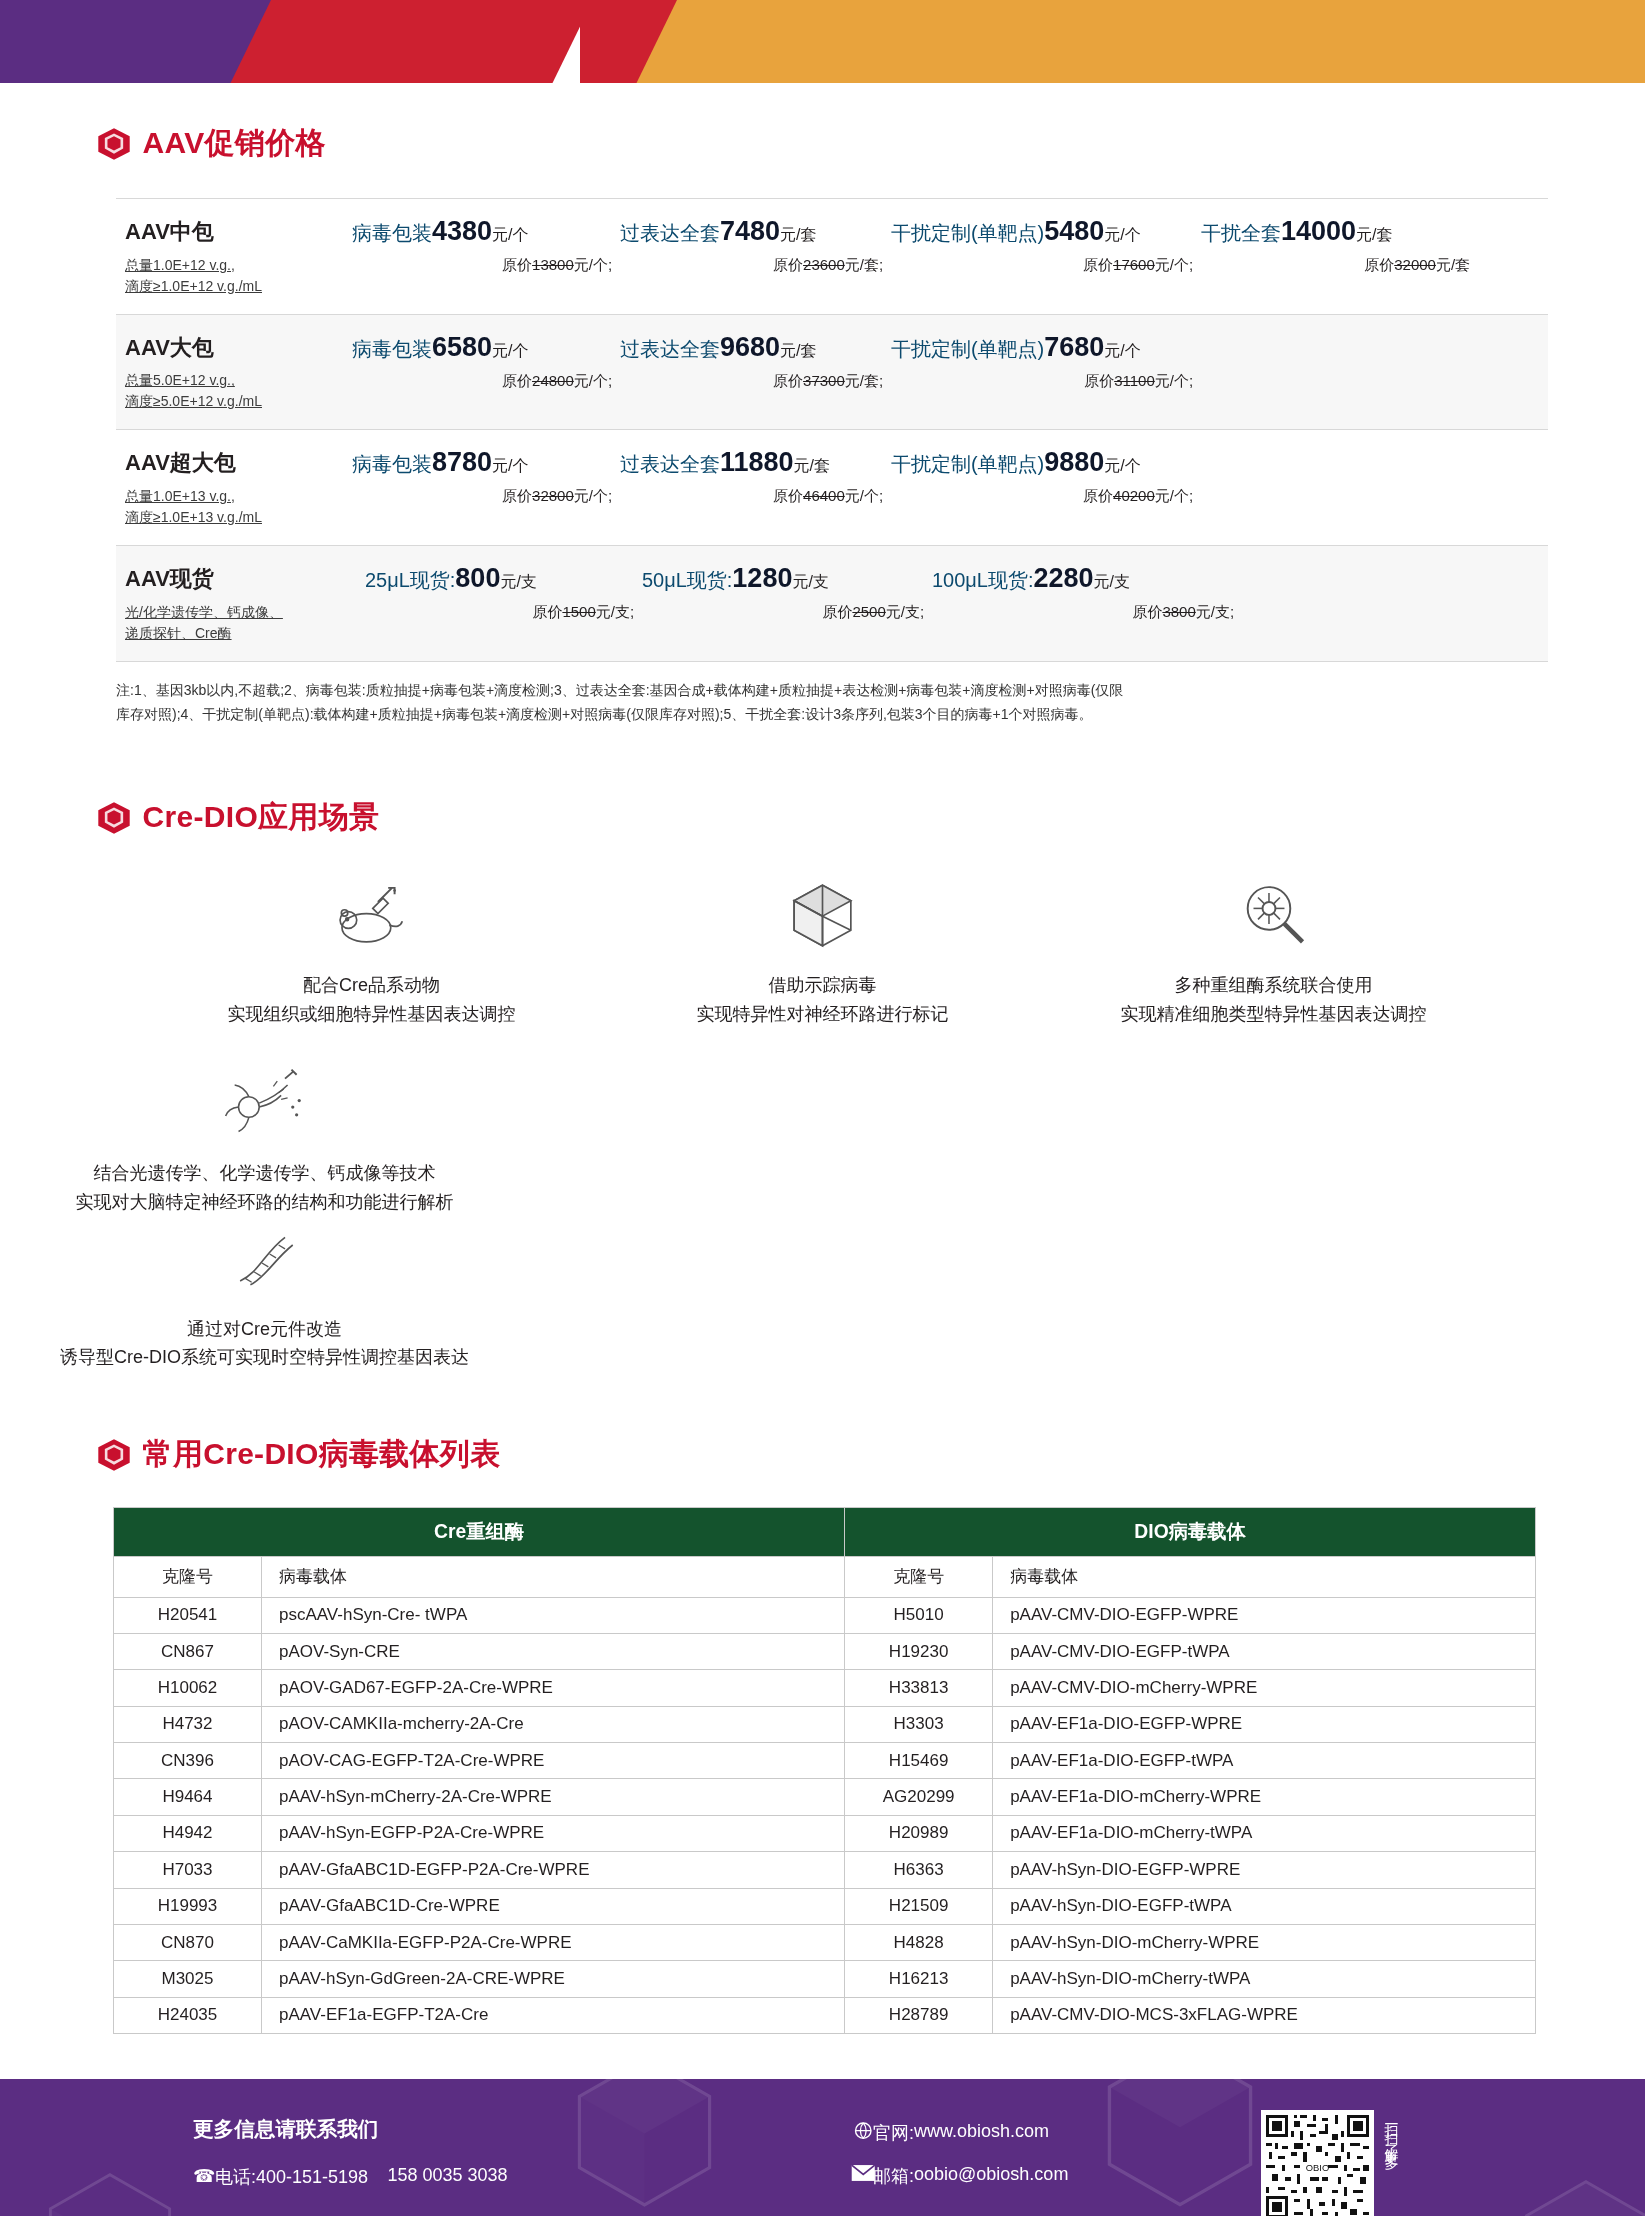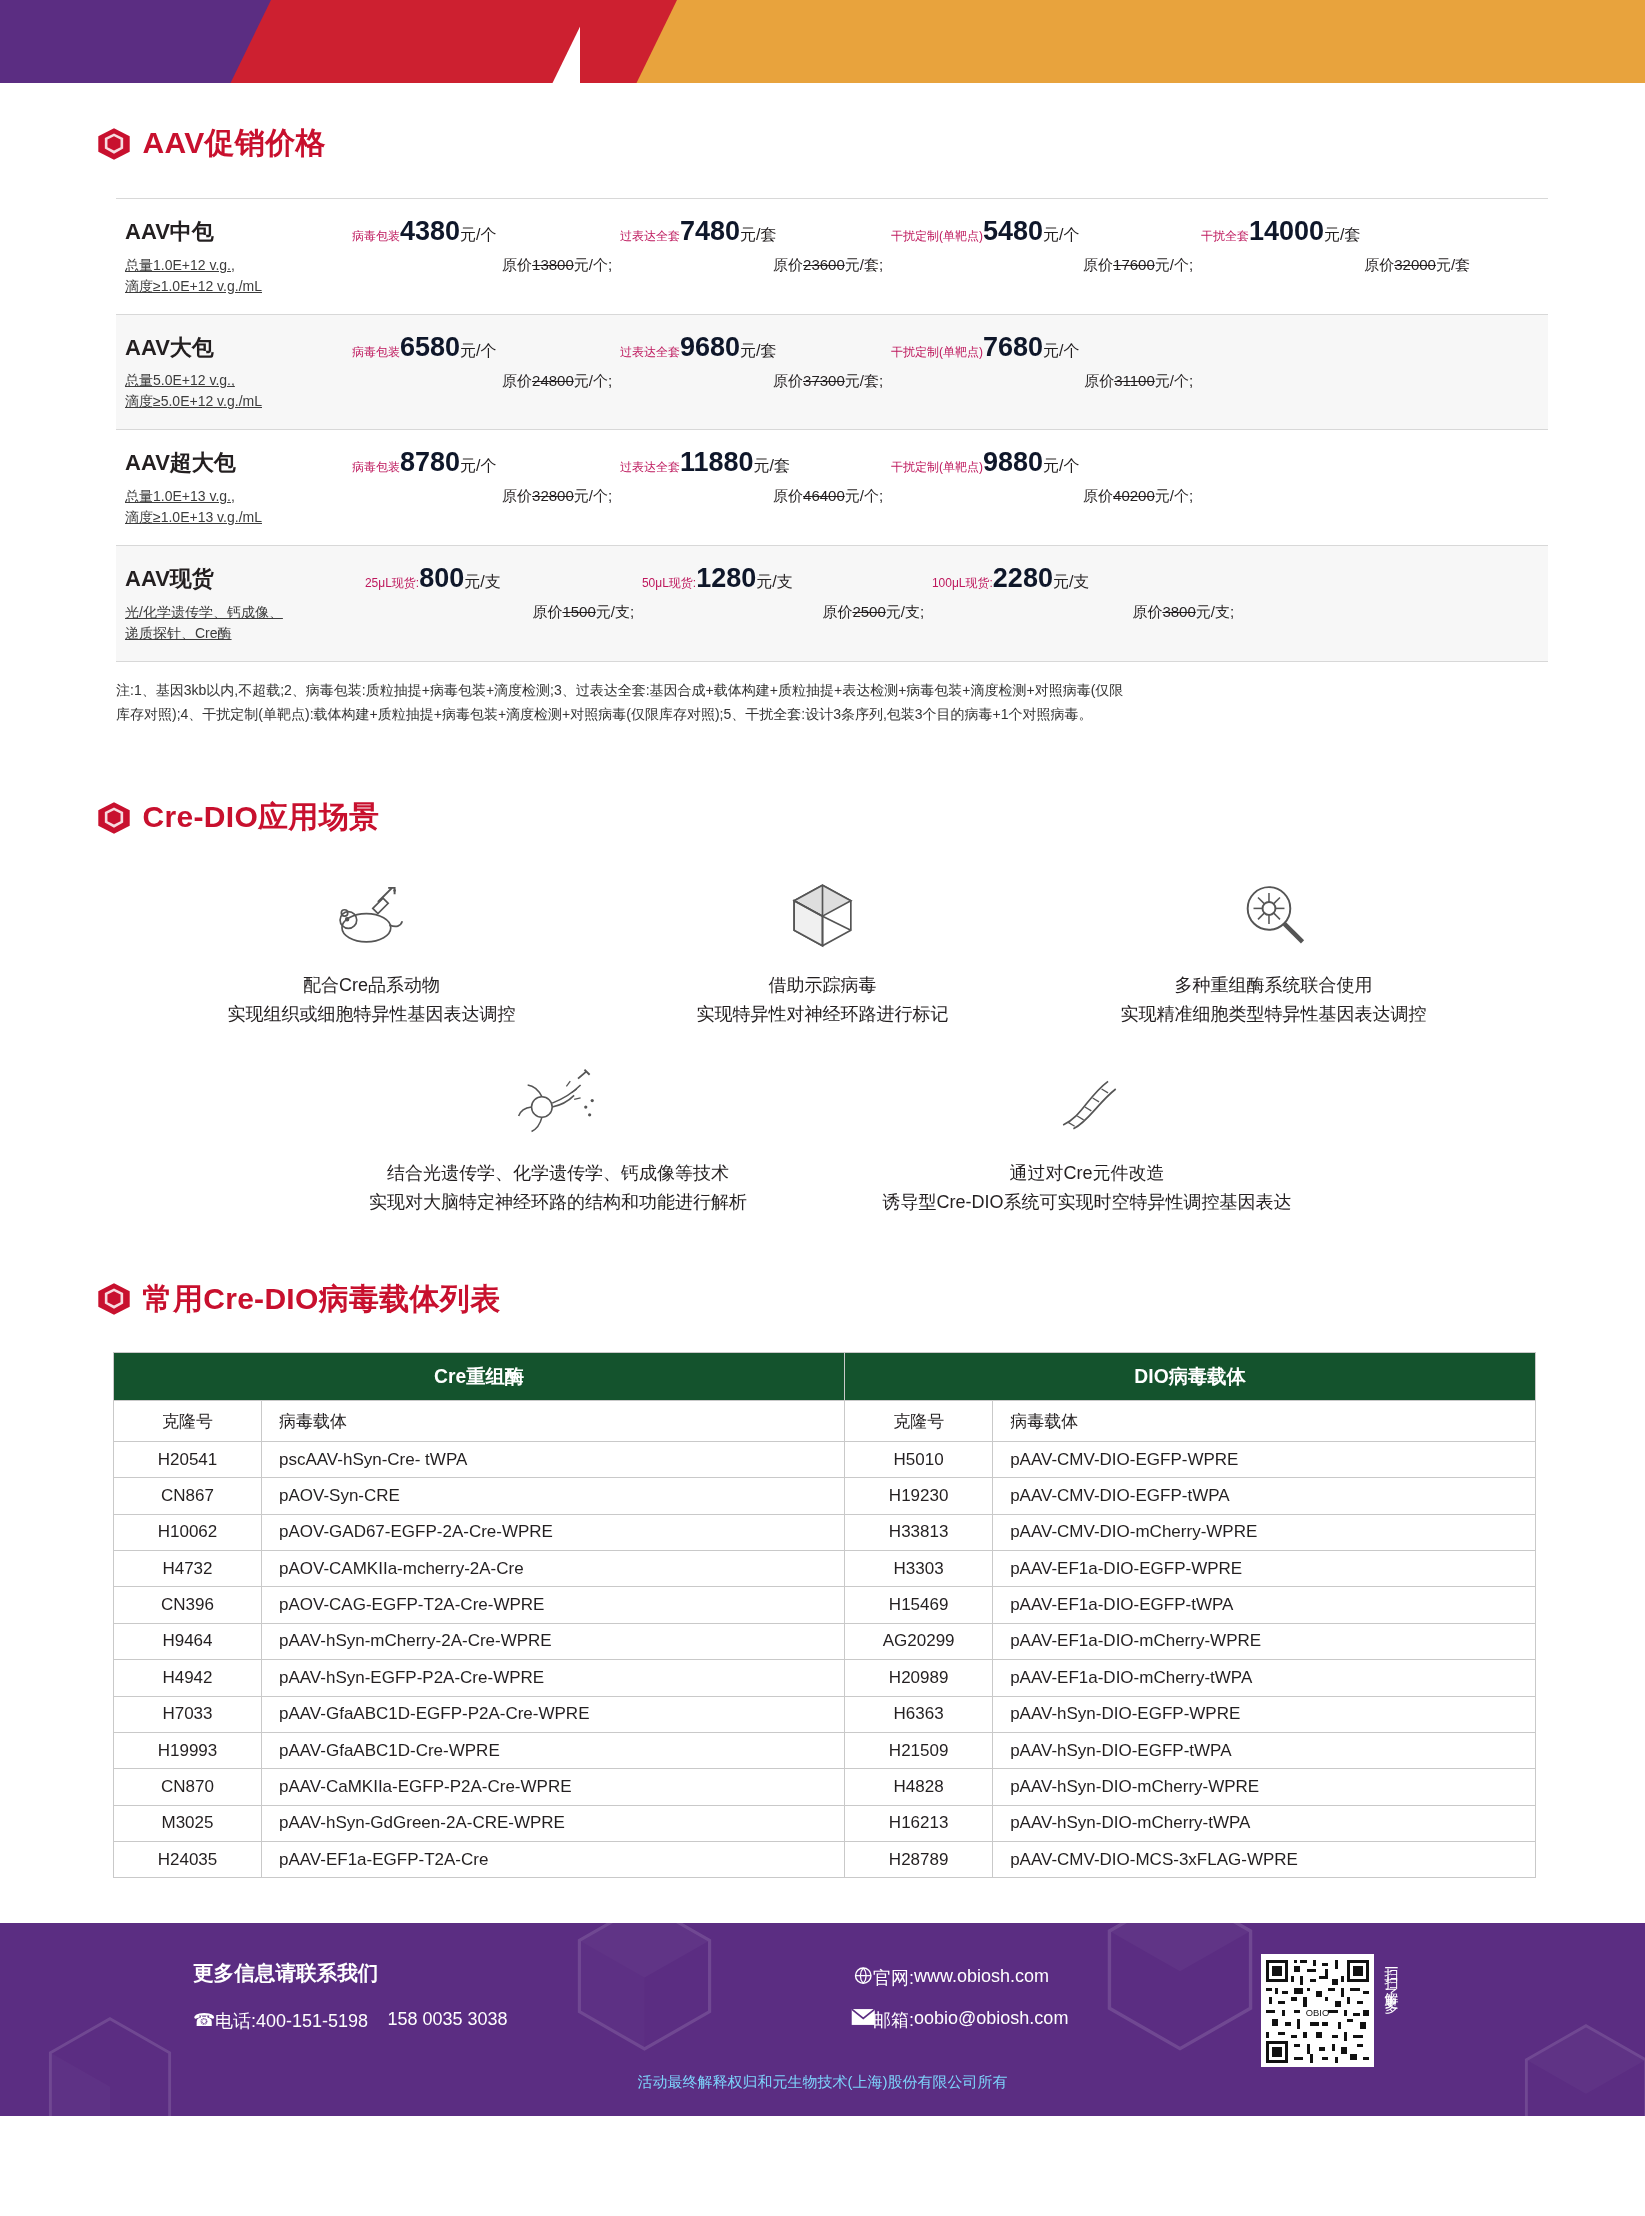--- a/index.html
+++ b/index.html
@@ -35,21 +35,21 @@
   
   .price-wrap { margin: 34px 97px 0 116px; border-top:1.3px solid #d8d8d8; }
   .price-row { display:flex; border-bottom:1.3px solid #d8d8d8; }
   .price-row.alt { background:#f7f7f7; }
   .price-left { width: 232px; flex:0 0 232px; padding: 18px 6.4px 17px 9px; }
   .price-left .nm { font-size:22px; font-weight:bold; color:#231f20; margin-bottom:7.7px; }
   .price-left .sub { font-size:14px; color:#3c3c3c; line-height:1.5;text-decoration:underline; }
   .price-right { flex:1; padding: 17px 0 14px 0; }
   .pr-line { display:flex; }
   .pr-cell { padding: 0 3.9px; }
-  .pr-cell .lbl { font-size:12px; color:#be185d; white-space:nowrap; }
+  .pr-cell .lbl { font-size:20px; color:#0c4a6e; white-space:nowrap; }
   .pr-cell .amt { font-size:27px; font-weight:bold; color:#0f172a; }
   .pr-cell .unit { font-size:16px; color:#231f20; }
   .pr-cell .old { font-size:15px; color:#231f20; display:block; text-align:right; margin-top:9px; white-space:nowrap;}
   .pr-cell .old s { text-decoration: line-through; }
 
   
   .c1 { width: 268px; }
   .c2 { width: 271px; }
   .c3 { width: 310px; }
   .c4 { width: 277px; }
@@ -58,21 +58,21 @@
   .s3 { width: 310px; }
 
   .note { margin: 17px 103px 0 116px; font-size:14px; color:#333; line-height:1.7; }
 
   
   .scn { margin-top: 71px; }
   .scn-grid { display:flex; justify-content:center; gap:0; margin-top:35px; }
   .scn-item { width: 451px; text-align:center; padding: 0 13px; }
   .scn-icon { height:84px; display:flex; align-items:center; justify-content:center; margin-bottom:14px;}
   .scn-item p { font-size:18px; line-height:1.6; margin:0; color:#231f20; }
-  .scn-grid2 { display:flex; justify-content:center; margin-top:32px; }
+  .scn-grid2 { display:flex; justify-content:flex-end; margin-top:32px;flex-direction:column; }
   .scn-grid2 .scn-item { width: 529px; }
 
   
   .vec { margin-top: 62px; }
   .vtable { margin: 32px 110px 0 113px; border:0.6px solid #b9b9b9; border-collapse:collapse; width: calc(100% - 222px); }
   .vtable th, .vtable td { border:0.6px solid #c9c9c9; }
   .vtable .hdr th { background:#14532d; color:#fff; font-size:19.3px; font-weight:bold; padding:10.3px 0; text-align:center; }
   .vtable .sub th { background:#ffffff; color:#231f20; font-size:17px; font-weight:normal; padding:8.4px 0; text-align:center; }
   .vtable td { font-size:17px; padding:7.7px 0; color:#231f20; }
   .vtable td.id { text-align:center; width: 148px; }

